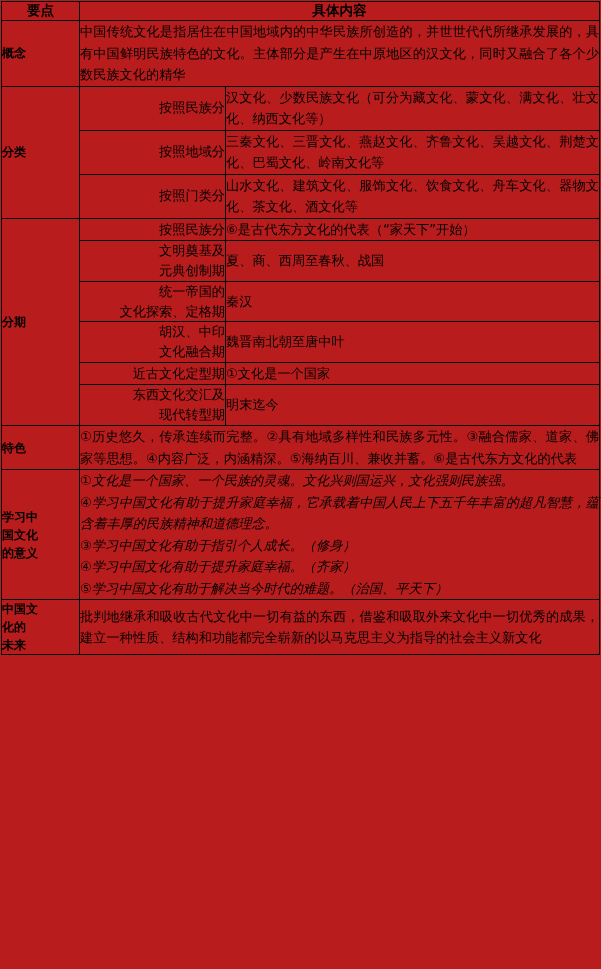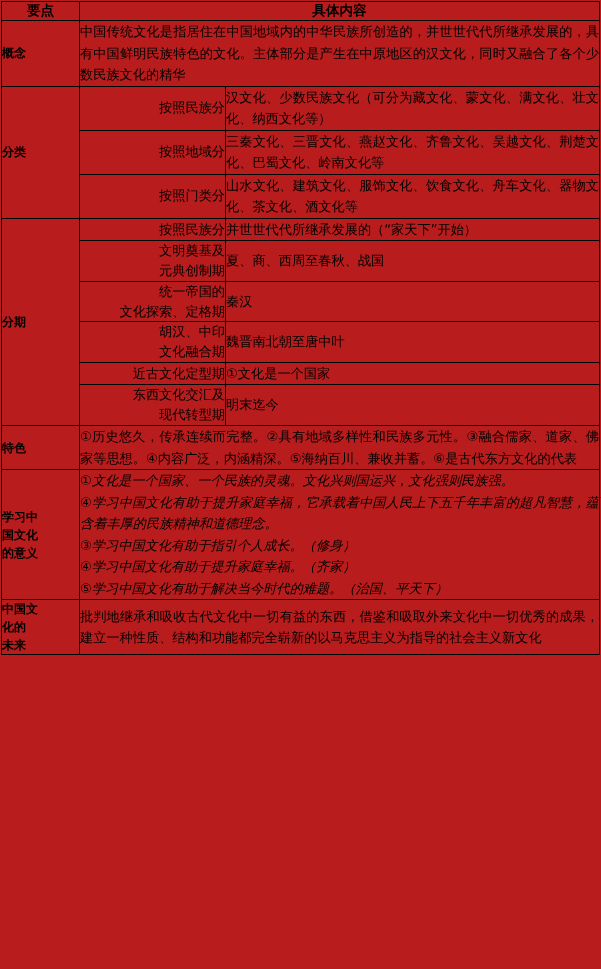--- a/index.html
+++ b/index.html
@@ -100,21 +100,21 @@
         <td class="cell-pad body-text">三秦文化、三晋文化、燕赵文化、齐鲁文化、吴越文化、荆楚文化、巴蜀文化、岭南文化等</td>
       </tr>
       <tr>
         <td class="ctr-normal">按照门类分</td>
         <td class="cell-pad body-text">山水文化、建筑文化、服饰文化、饮食文化、舟车文化、器物文化、茶文化、酒文化等</td>
       </tr>
 
       <tr>
         <td class="ctr" rowspan="6">分期</td>
         <td class="ctr-normal">按照民族分</td>
-        <td class="cell-pad body-text">并世世代代所继承发展的（“家天下”开始）</td>
+        <td class="cell-pad body-text">⑥是古代东方文化的代表（“家天下”开始）</td>
       </tr>
       <tr>
         <td class="ctr-normal">文明奠基及<br>元典创制期</td>
         <td class="cell-pad body-text">夏、商、西周至春秋、战国</td>
       </tr>
       <tr>
         <td class="ctr-normal">统一帝国的<br>文化探索、定格期</td>
         <td class="cell-pad body-text">秦汉</td>
       </tr>
       <tr>

